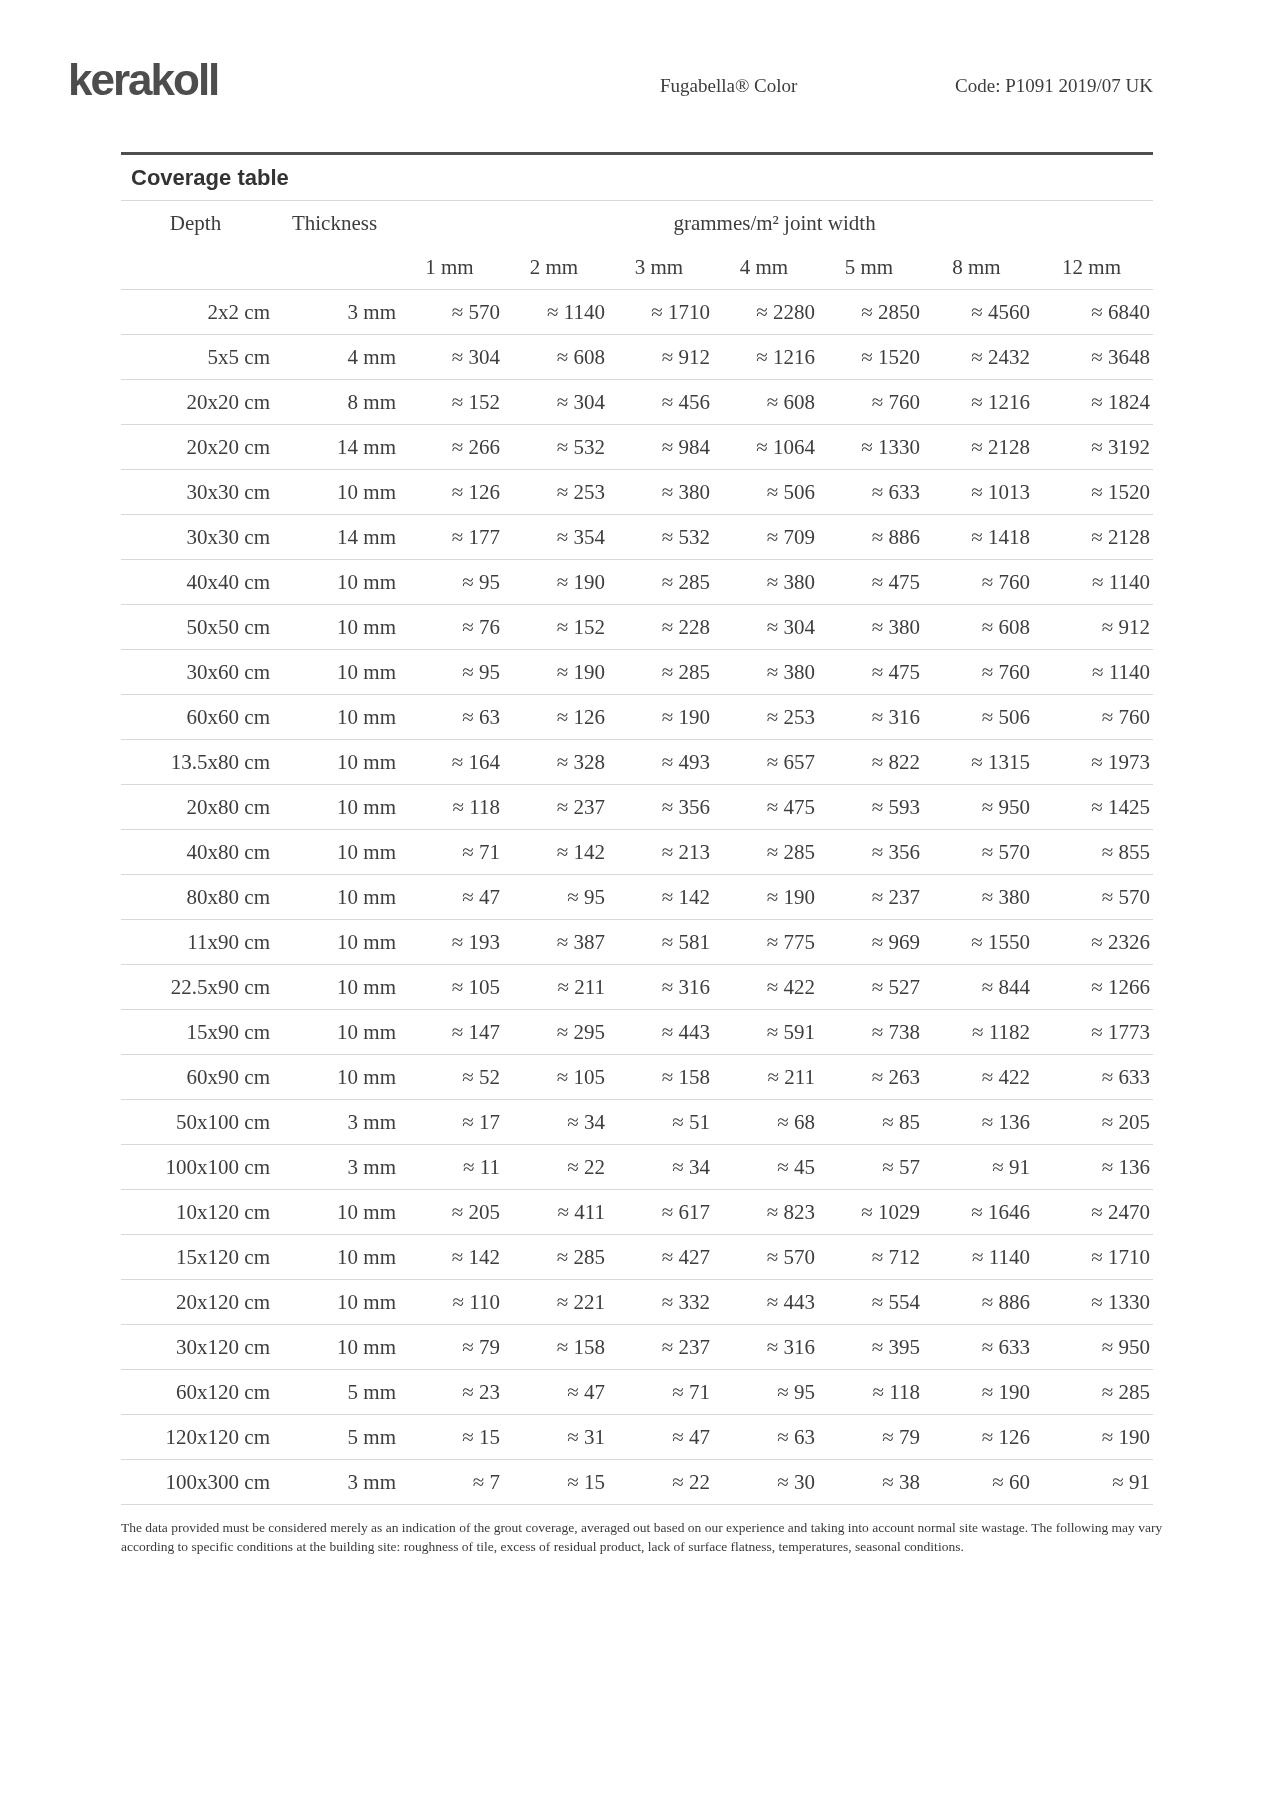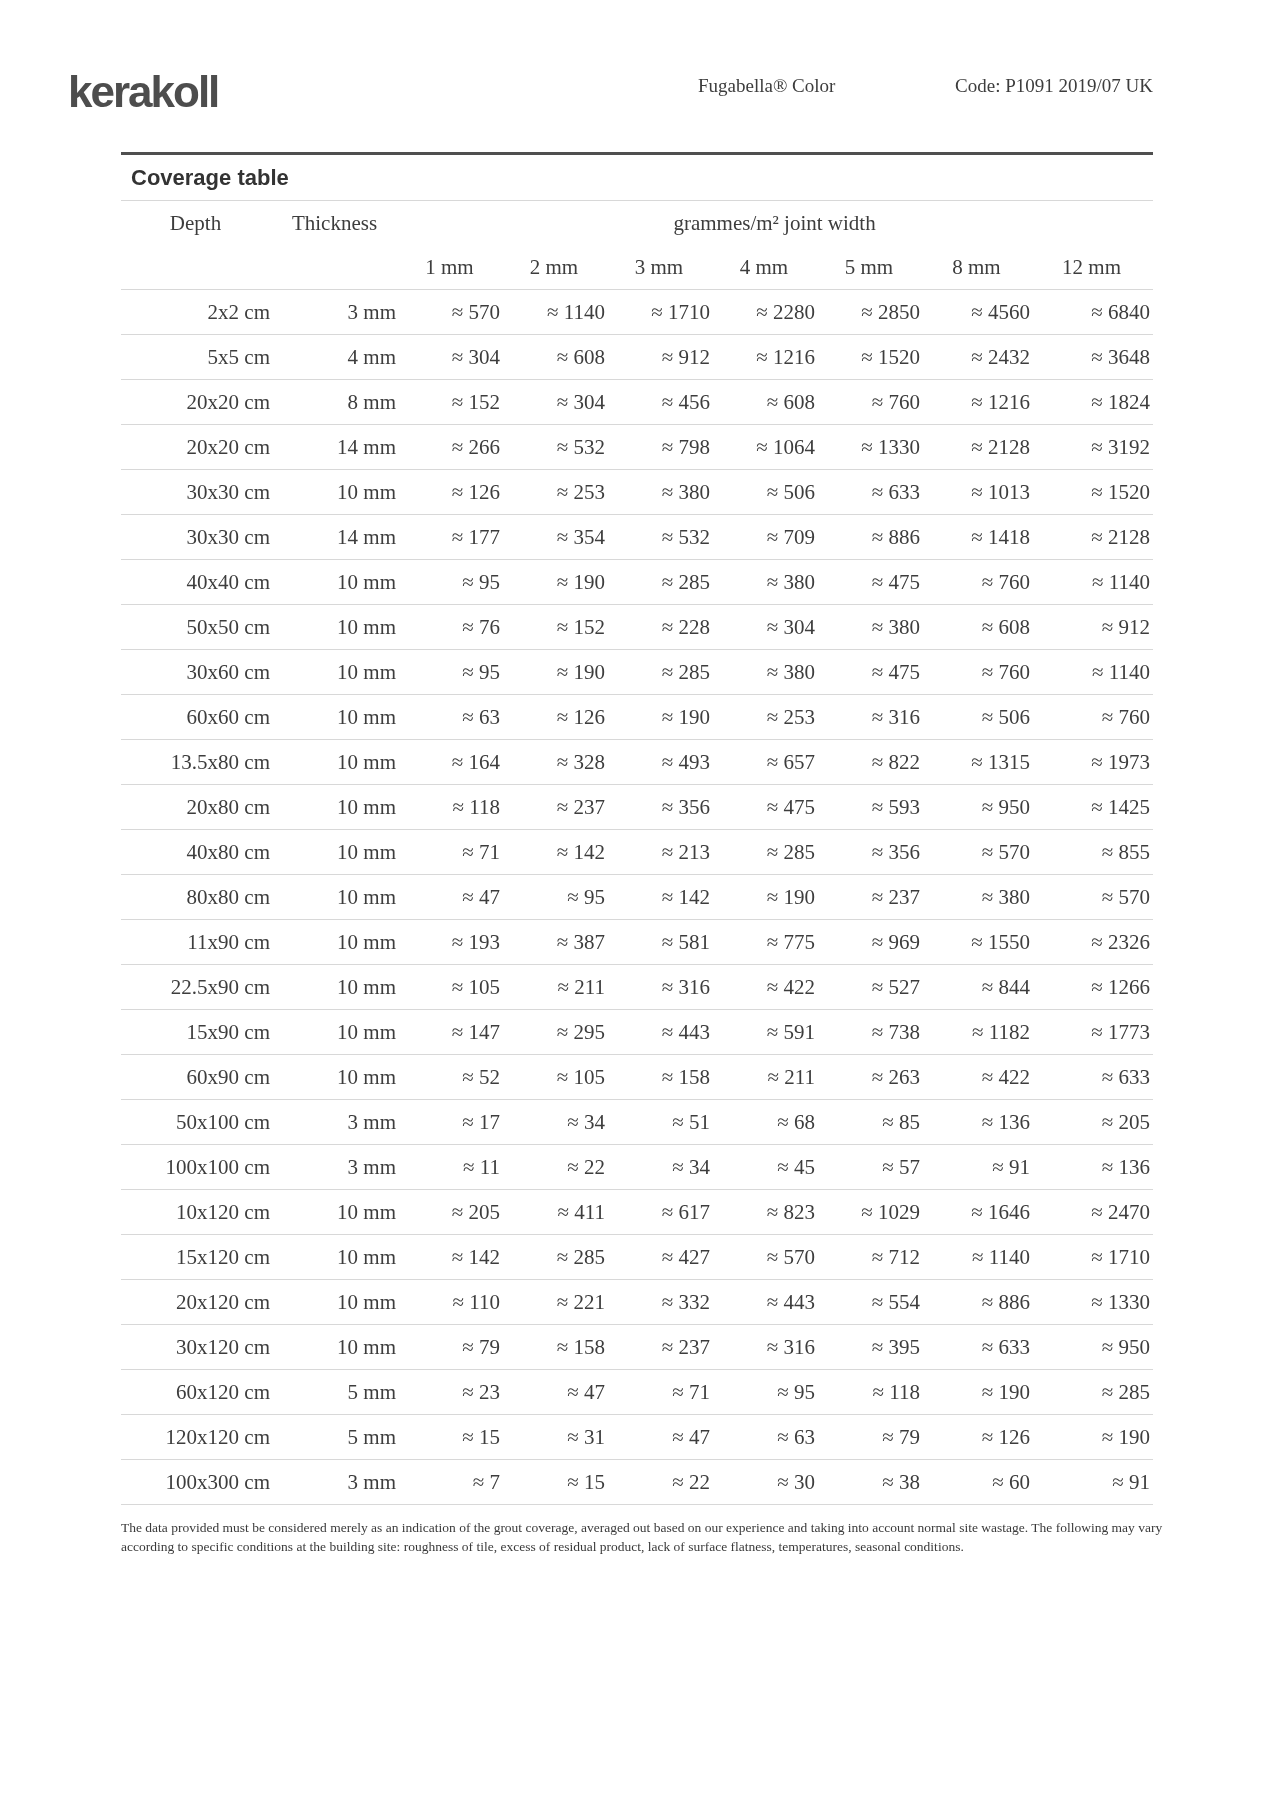--- a/index.html
+++ b/index.html
@@ -12,28 +12,28 @@
   .page{
     position:relative;
     width:1273px;height:1800px;
     background:#ffffff;
     font-family:"Liberation Serif","DejaVu Serif",serif;
     color:var(--text);
     overflow:hidden;
   }
   
   .logo{
-    position:absolute;left:68px;top:70px;
+    position:absolute;left:68px;top:58px;
     font-family:"Liberation Sans","DejaVu Sans",sans-serif;
     font-weight:bold;font-size:44px;letter-spacing:-2px;
     color:var(--logo);line-height:1;
   }
   .product-name{
     position:absolute;left:660px;top:76px;
-    font-size:19px;line-height:1;margin-left:38px;
+    font-size:19px;line-height:1;
   }
   .doc-code{
     position:absolute;right:120px;top:76px;
     font-size:19px;line-height:1;text-align:left;
   }
   
   .content{
     position:absolute;left:121px;top:152px;width:1032px;
     border-top:3px solid var(--rule-dark);
   }
@@ -148,21 +148,21 @@
             <td>≈ 608</td>
             <td>≈ 760</td>
             <td>≈ 1216</td>
             <td>≈ 1824</td>
           </tr>
           <tr>
             <td>20x20 cm</td>
             <td>14 mm</td>
             <td>≈ 266</td>
             <td>≈ 532</td>
-            <td>≈ 798</td>
+            <td>≈ 984</td>
             <td>≈ 1064</td>
             <td>≈ 1330</td>
             <td>≈ 2128</td>
             <td>≈ 3192</td>
           </tr>
           <tr>
             <td>30x30 cm</td>
             <td>10 mm</td>
             <td>≈ 126</td>
             <td>≈ 253</td>

